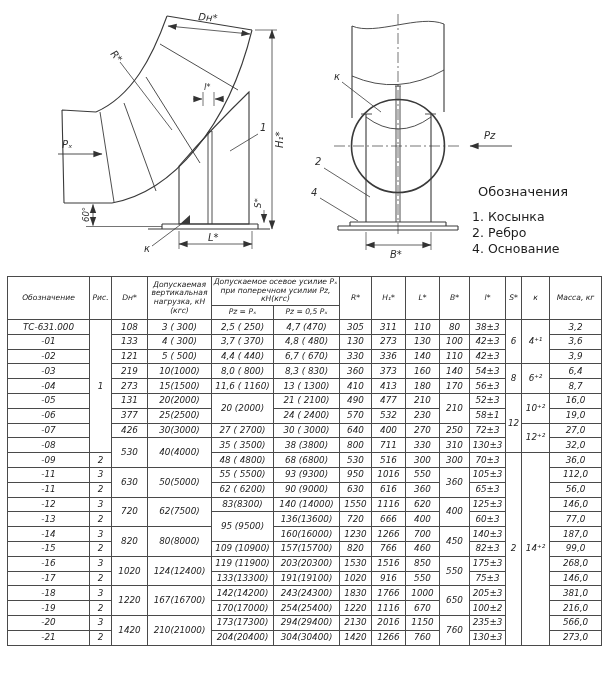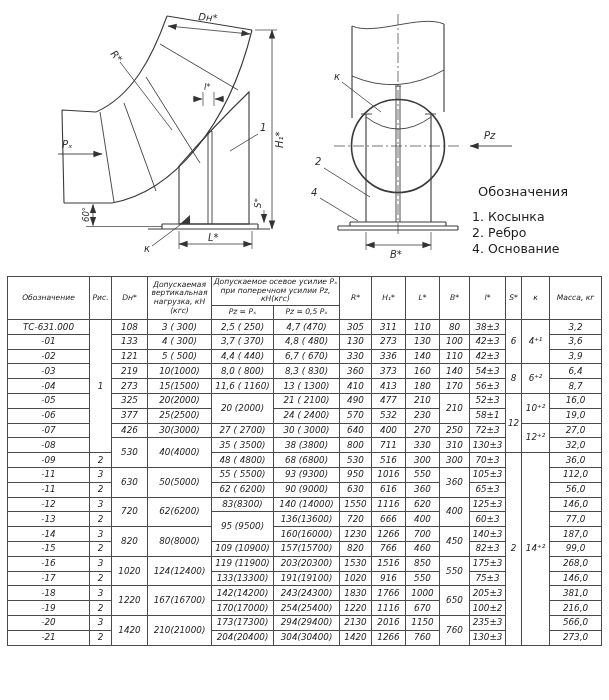--- a/index.html
+++ b/index.html
@@ -235,21 +235,21 @@
           <td>13 ( 1300)</td>
           <td>410</td>
           <td>413</td>
           <td>180</td>
           <td>170</td>
           <td>56±3</td>
           <td>8,7</td>
         </tr>
         <tr>
           <td class="c-first">-05</td>
-          <td>325</td>
+          <td>131</td>
           <td>20(2000)</td>
           <td rowspan="2">20 (2000)</td>
           <td>21 ( 2100)</td>
           <td>490</td>
           <td>477</td>
           <td>210</td>
           <td rowspan="2">210</td>
           <td>52±3</td>
           <td rowspan="4">12</td>
           <td rowspan="2">10⁺²</td>
@@ -329,21 +329,21 @@
           <td>630</td>
           <td>616</td>
           <td>360</td>
           <td>65±3</td>
           <td>56,0</td>
         </tr>
         <tr>
           <td class="c-first">-12</td>
           <td>3</td>
           <td rowspan="2">720</td>
-          <td rowspan="2">62(6200)</td>
+          <td rowspan="2">62(7500)</td>
           <td>83(8300)</td>
           <td>140 (14000)</td>
           <td>1550</td>
           <td>1116</td>
           <td>620</td>
           <td rowspan="2">400</td>
           <td>125±3</td>
           <td>146,0</td>
         </tr>
         <tr>

